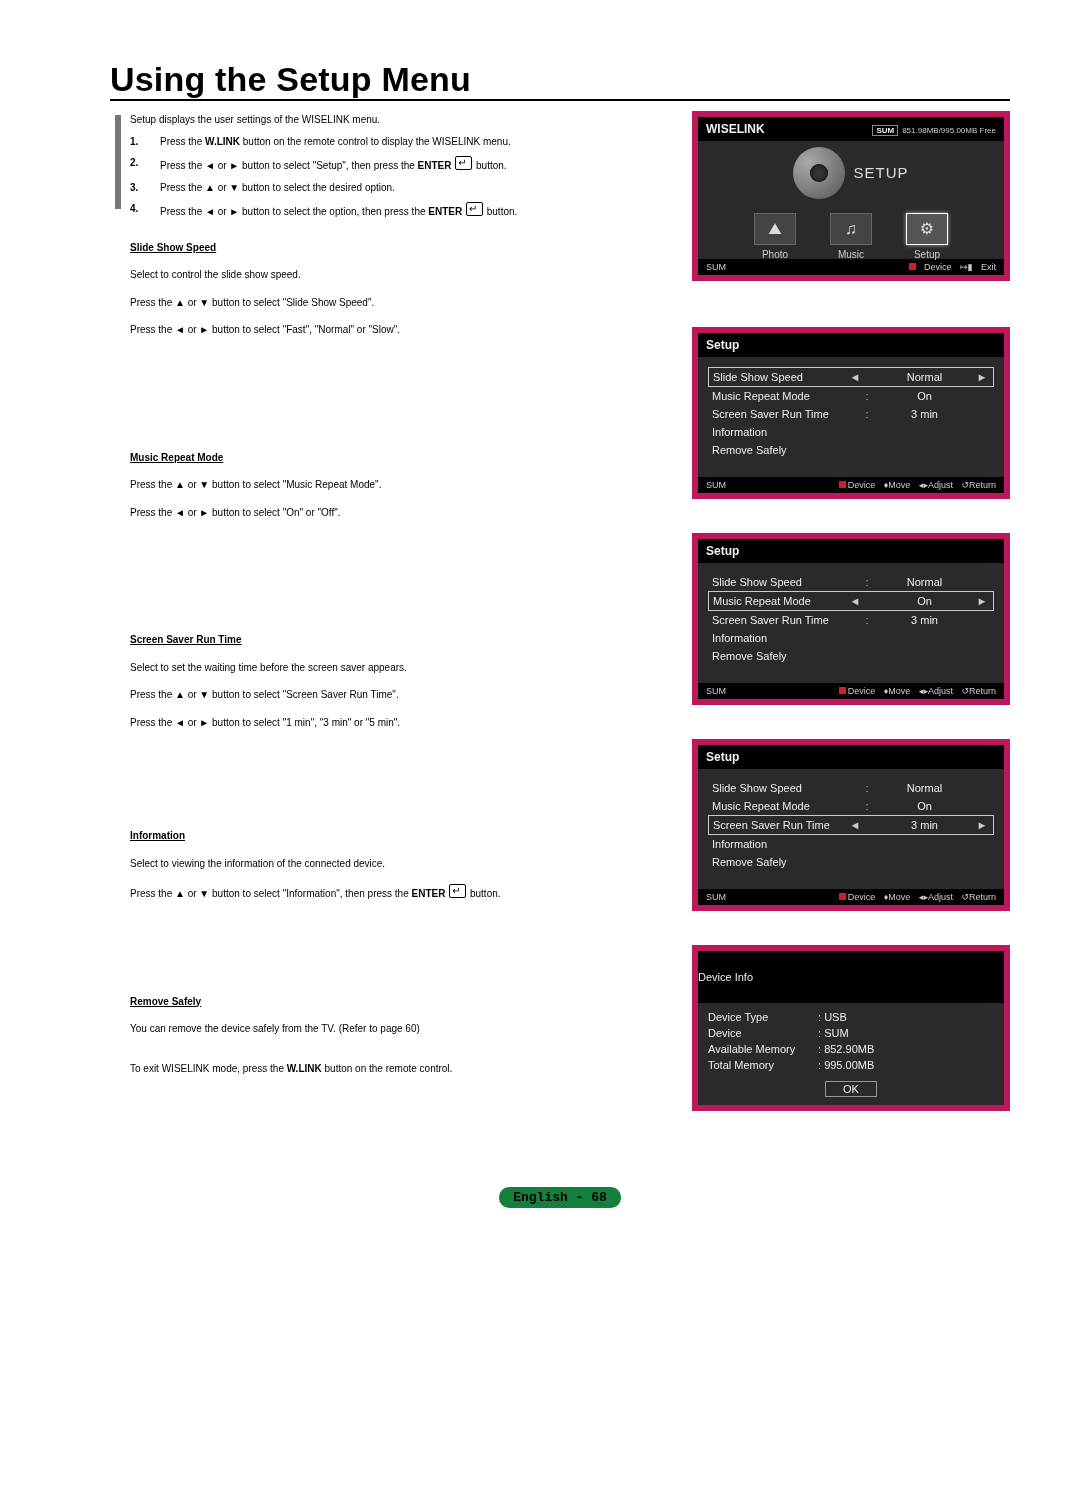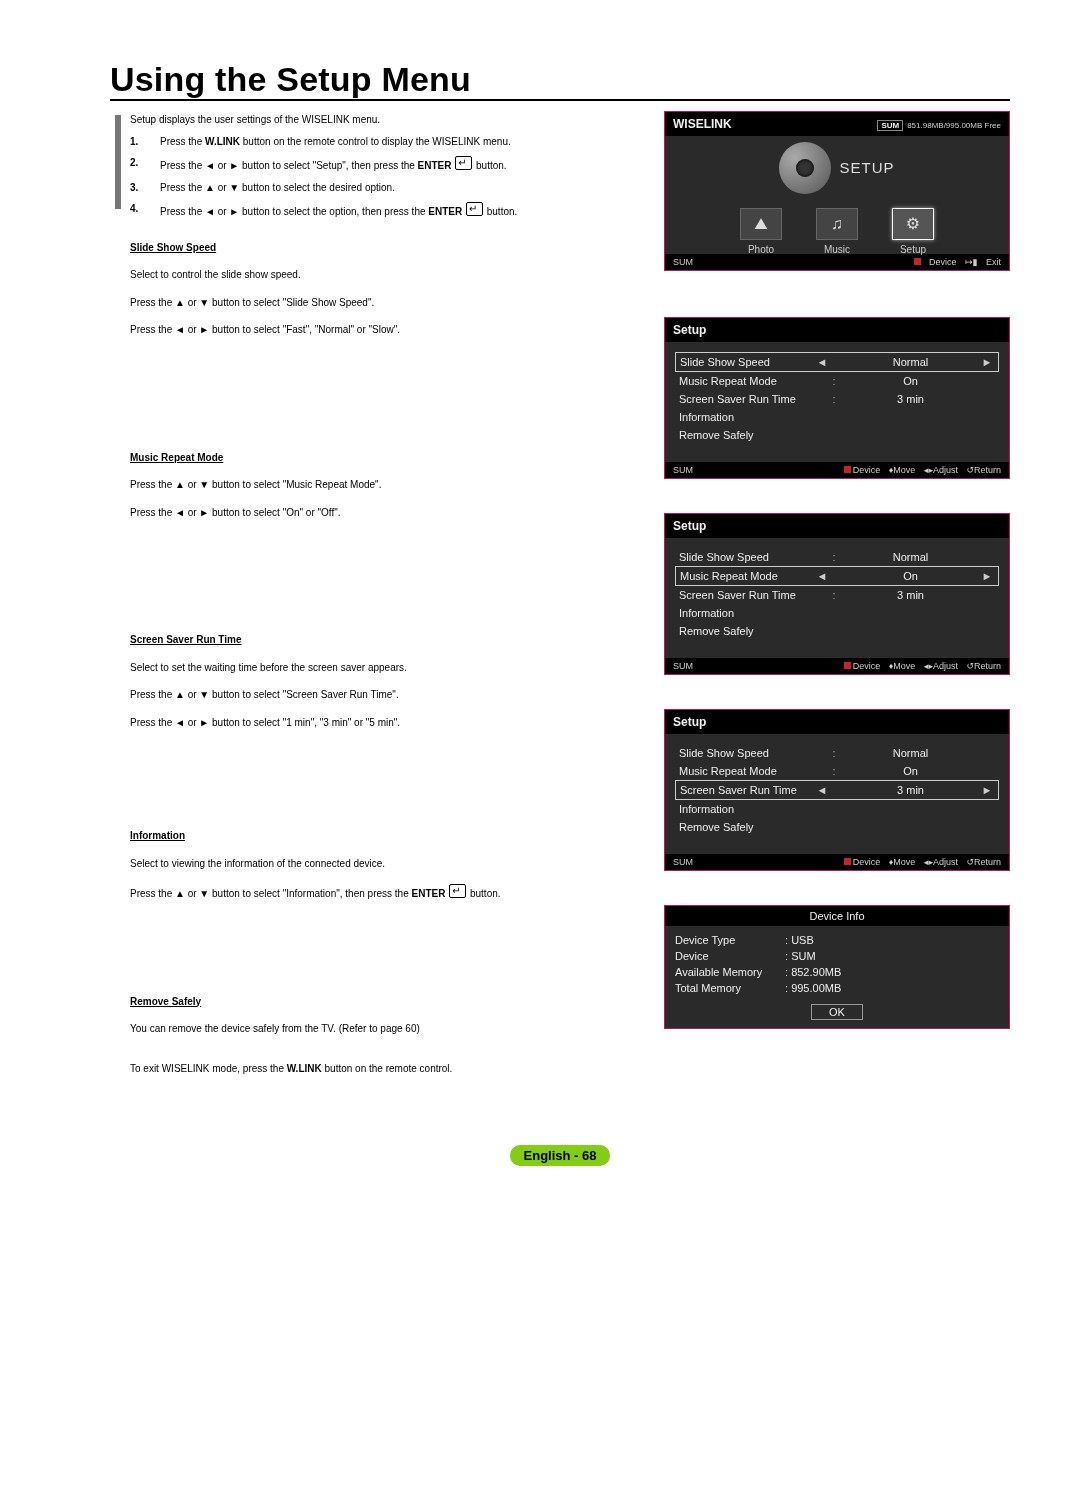--- a/index.html
+++ b/index.html
@@ -87,33 +87,35 @@
   .exit-text {
     margin-top: 26px;
   }
   .footer {
     text-align: center;
     margin-top: 60px;
     font-size: 13px;
   }
   .footer .pill {
     display: inline-block;
-    background: #84cc16;
+    background: #15803d;
     border-radius: 10px;
     padding: 3px 14px;
     font-weight: bold;
+    font-family: Liberation Mono, monospace;
   }
 
   
   .shot {
     background: #2a2a2a;
-    border: 1px solid #be185d;
+    border: 6px solid #be185d;
     margin-bottom: 16px;
     color: #eee;
     font-size: 11px;
+    margin-left: 28px;
   }
   .shot-header {
     background: #000;
     padding: 5px 8px;
     display: flex;
     justify-content: space-between;
     align-items: center;
     font-weight: bold;
     font-size: 12px;
   }
@@ -221,23 +223,23 @@
   .setup-row .colon { width: 12px; text-align: center; color:#aaa; }
   .setup-row .value { flex:1; text-align:center; }
   .setup-row .arrow { width:14px; text-align:center; color:#ccc; }
   .setup-row.selected {
     border: 1px solid #ccc;
   }
   .setup-row.selected .colon { visibility: hidden; }
 
   
   .devinfo-title {
-    text-align: center;
+    text-align: left;
     background: #000;
-    padding: 4px 0;
+    padding: 20px 0;
     font-size: 11px;
     color: #eee;
   }
   .devinfo-body {
     display: flex;
     flex-direction: column;
     padding: 6px 10px 2px 10px;
   }
   .devinfo-row {
     display: flex;

